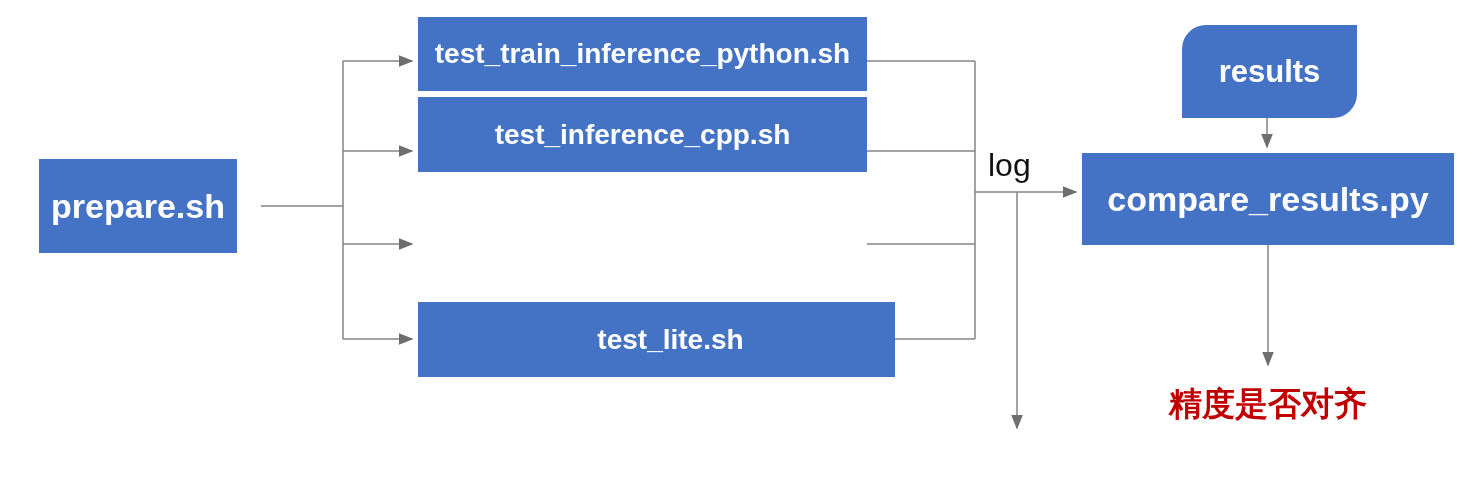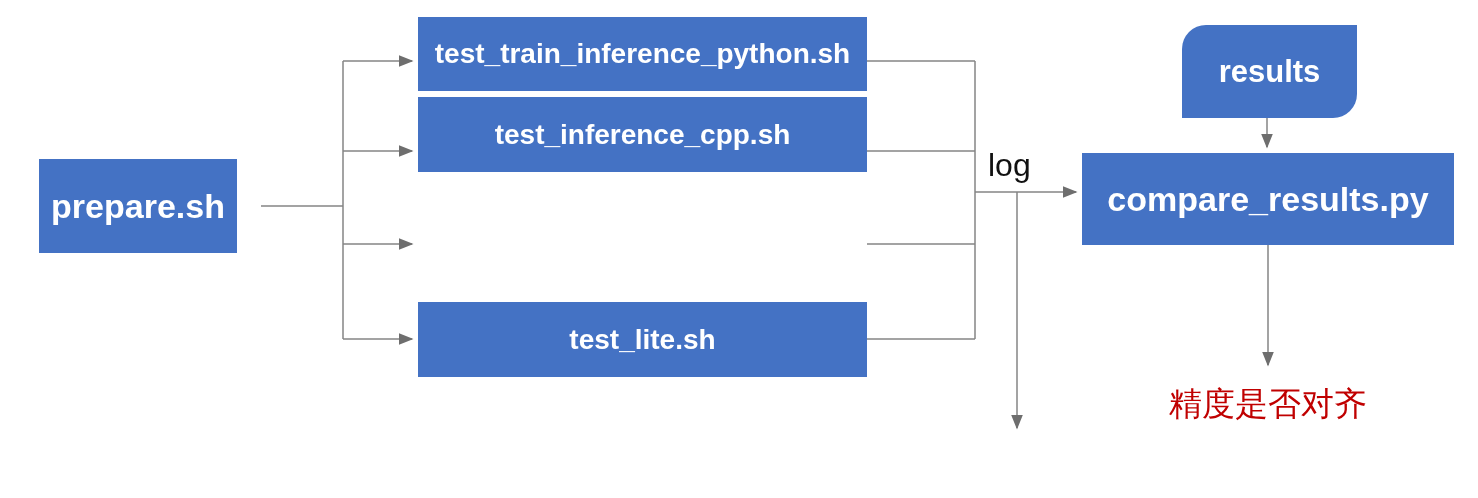--- a/index.html
+++ b/index.html
@@ -31,37 +31,37 @@
     justify-content: center;
     font-weight: bold;
     text-align: center;
     line-height: 1;
   }
   .node-prepare        { left: 16px;   top: 159px; width: 198px; height: 94px; font-size: 34px; margin-left: 23px; }
   .node-test           { left: 418px;  width: 449px; font-size: 28px; }
   .node-test-1         { top: 17px;  height: 74px; }
   .node-test-2         { top: 97px; height: 75px; }
   .node-test-3         { top: 207px; height: 74px; }
-  .node-test-4         { top: 302px; height: 75px; }
+  .node-test-4         { top: 302px; height: 75px; padding-left: 28px; }
   .node-compare        { left: 1082px; top: 153px; width: 372px; height: 92px; font-size: 34px; }
   .node-results        { left: 1182px; top: 25px;  width: 175px; height: 93px; font-size: 31px;
                          border-radius: 24px 0 24px 0; }
   .edge-label {
     position: absolute;
     left: 988px;
     top: 149px;
     font-size: 32px;
     color: #111111;
     line-height: 1;
     white-space: nowrap;
   }
   .annotation {
     position: absolute;
     color: #C00000;
-    font-weight: normal;
+    font-weight: bold;
     font-size: 33px;
     line-height: 1.2;
     white-space: nowrap;
     text-align: center;
   }
   .annotation-function  { left: 916px;  top: 446px; width: 200px; }
   .annotation-precision { left: 1168px; top: 384px; width: 200px; }
 </style>
 </head>
 <body>

